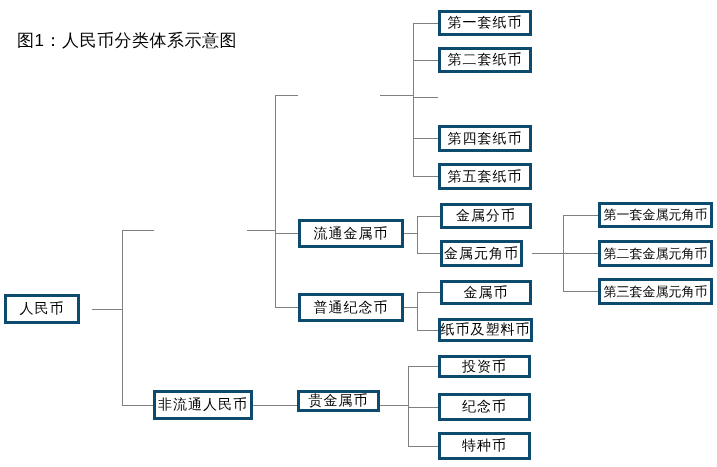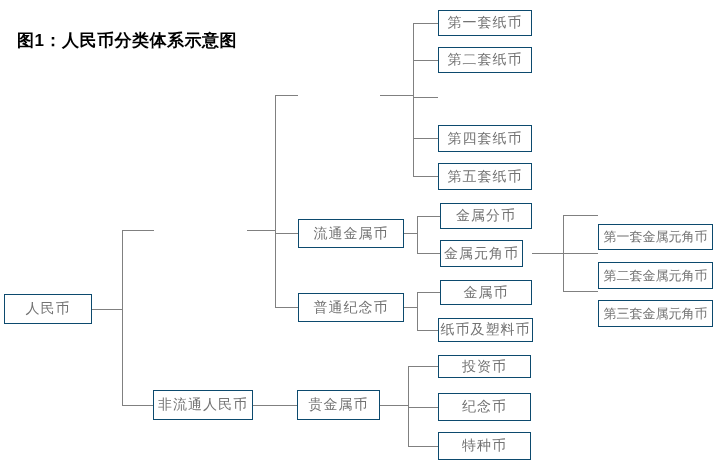--- a/index.html
+++ b/index.html
@@ -9,63 +9,63 @@
     height: 467px;
     background: #ffffff;
     font-family: "Liberation Sans", "DejaVu Sans", sans-serif;
     overflow: hidden;
   }
   .figure-title {
     position: absolute;
     left: 17px;
     top: 29px;
     font-size: 17px;
-    font-weight: bold;
+    font-weight: normal;
     color: #000000;
     letter-spacing: 0.5px;
     white-space: nowrap;
   }
   .connectors {
     position: absolute;
     left: 0; top: 0;
     width: 717px; height: 467px;
   }
   .node {
     position: absolute;
     box-sizing: border-box;
-    border: 1px solid #0c4a6e;
+    border: 3px solid #0c4a6e;
     background: #ffffff;
-    color: #737373;
+    color: #000000;
     font-size: 14px;
     letter-spacing: 1px;
     display: flex;
     align-items: center;
     justify-content: center;
     white-space: nowrap;
   }
-  .node-sm { font-size: 13px; letter-spacing: 0; margin-top: 22px; }
+  .node-sm { font-size: 13px; letter-spacing: 0; }
 </style>
 </head>
 <body>
 
 <div class="canvas">
 
   <div class="figure-title">图1：人民币分类体系示意图</div>
 
   <svg class="connectors" viewBox="0 0 717 467" xmlns="http://www.w3.org/2000/svg">
     <path fill="none" stroke-width="1" shape-rendering="crispEdges" d="M92 309H122M122 230.5V405M122 230.5H154M122 405H153M247 230.5H275M275 95.5V307.5M275 95.5H298M275 233.5H298M275 307.5H298M253 405H297M380 95.5H413M413 23V176.5M413 23H438M413 60H438M413 97H438M413 138.5H438M413 176.5H438M380 233.5H417M417 216V253.5M417 216H440M417 253.5H440M380 307.5H417M417 292.5V330M417 292.5H440M417 330H438M380 405H408M408 366.5V446M408 366.5H438M408 407H438M408 446H438M532 253.5H563M563 215V291.5M563 215H598M563 253.5H598M563 291.5H598" stroke="#808080"></path>
   </svg>
 
-  <div class="node" style="left:4px;top:294px;width:88px;height:30px">人民币</div>
+  <div class="node" style="left:4px;top:294px;width:76px;height:30px">人民币</div>
 
   <div class="node" style="left:153px;top:390px;width:100px;height:30px">非流通人民币</div>
 
   <div class="node" style="left:298px;top:219px;width:106px;height:29px">流通金属币</div>
   <div class="node" style="left:298px;top:293px;width:106px;height:29px">普通纪念币</div>
-  <div class="node" style="left:297px;top:390px;width:83px;height:30px">贵金属币</div>
+  <div class="node" style="left:297px;top:390px;width:83px;height:22px">贵金属币</div>
 
   <div class="node" style="left:438px;top:10px;width:94px;height:26px">第一套纸币</div>
   <div class="node" style="left:438px;top:47px;width:94px;height:26px">第二套纸币</div>
   <div class="node" style="left:438px;top:125px;width:94px;height:27px">第四套纸币</div>
   <div class="node" style="left:438px;top:163px;width:94px;height:27px">第五套纸币</div>
 
   <div class="node" style="left:440px;top:203px;width:92px;height:26px">金属分币</div>
   <div class="node" style="left:440px;top:240px;width:83px;height:27px">金属元角币</div>
 
   <div class="node" style="left:440px;top:280px;width:92px;height:25px">金属币</div>

